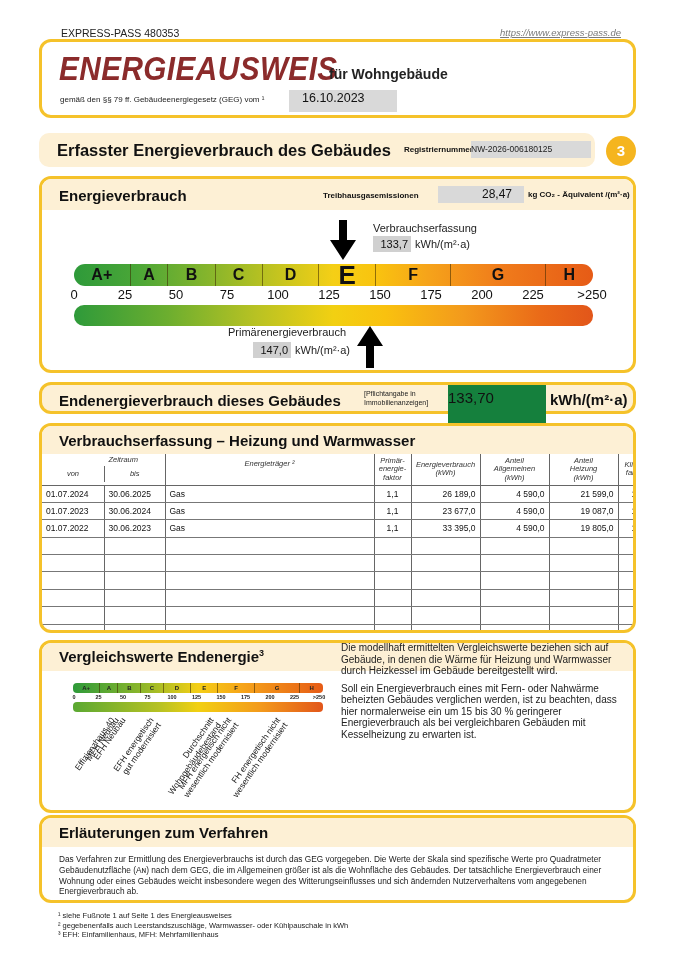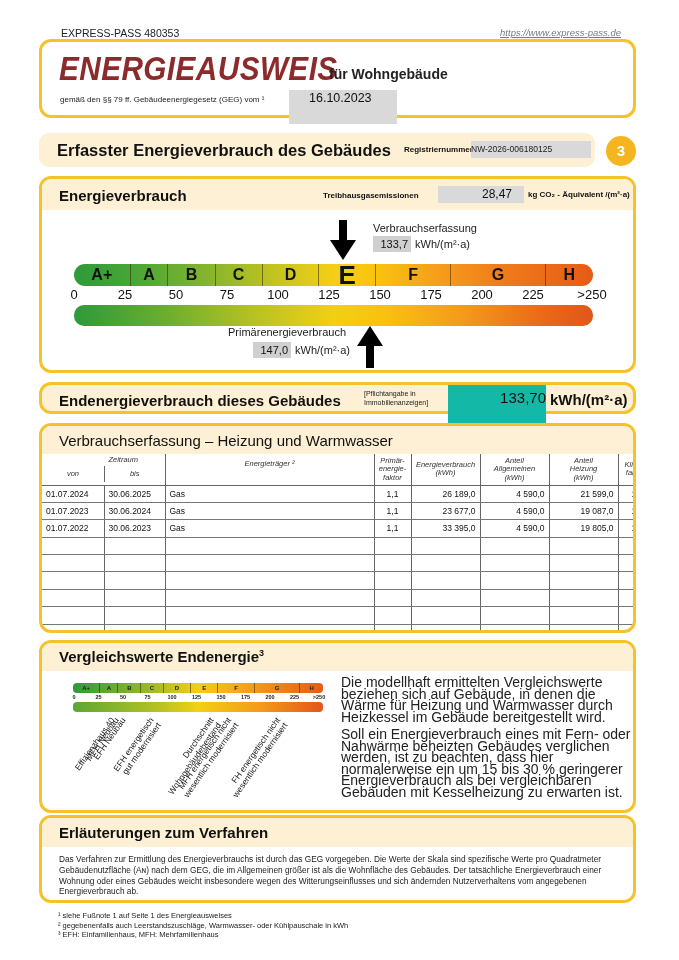--- a/index.html
+++ b/index.html
@@ -12,21 +12,21 @@
   #doc-id { left: 61px; top: 27px; font-size: 10.5px; color: #222; }
   #doc-url { right: 58px; top: 27px; font-size: 9.5px; color: #7a7a7a; font-style: italic; text-decoration: underline; }
 
   .frame { position: absolute; border: 3px solid #f5c22a; border-radius: 12px; background: #fff; }
 
   
   #title-box { left: 39px; top: 39px; width: 597px; height: 79px; }
   #title-main { position: absolute; left: 17px; top: 8px; font-family: "Liberation Sans", sans-serif; font-weight: bold; font-style: italic; font-size: 33px; color: #8b2b2b; letter-spacing: 0.5px; transform: scaleX(0.9); transform-origin: left center; }
   #title-sub { position: absolute; left: 287px; top: 24px; font-weight: bold; font-size: 14px; color: #222; }
   #title-law { position: absolute; left: 18px; top: 53px; font-size: 8px; color: #222; }
-  #title-date { position: absolute; left: 247px; top: 48px; width: 108px; height: 34px; background: #d9d9d9; font-size: 12.5px; padding-left: 20px; line-height: 17px; }
+  #title-date { position: absolute; left: 247px; top: 48px; width: 108px; height: 22px; background: #d9d9d9; font-size: 12.5px; padding-left: 13px; line-height: 17px; }
 
   
   #sec3-head { left: 39px; top: 133px; width: 556px; height: 34px; background: #fdf0d5; border-radius: 10px; }
   #sec3-title { position: absolute; left: 18px; top: 8px; font-weight: bold; font-size: 16.5px; color: #111; }
   #sec3-reglabel { position: absolute; left: 365px; top: 12px; font-weight: bold; font-size: 8px; color: #111; }
   #sec3-regval { position: absolute; left: 432px; top: 8px; width: 120px; height: 17px; background: #d9d9d9; font-size: 8.5px; color: #222; line-height: 17px; }
   #page-badge { left: 606px; top: 136px; width: 30px; height: 30px; border-radius: 50%; background: #f5b51f; color: #fff; font-weight: bold; font-size: 15px; text-align: center; line-height: 30px; }
 
   
   #ev-box { left: 39px; top: 176px; width: 597px; height: 197px; overflow: hidden; }
@@ -54,27 +54,27 @@
     background: linear-gradient(to right, #2e9a3a 0%, #6cae2f 18%, #b8c223 35%, #f2d012 50%, #f9c10f 60%, #f39a1c 75%, #ea6a18 90%, #e2561a 100%); }
   #prim-label { left: 228px; top: 326px; font-size: 11px; color: #222; }
   #prim-val { left: 253px; top: 342px; width: 38px; height: 16px; background: #d0d0d0; font-size: 11px; text-align: right; padding-right: 3px; line-height: 16px; }
   #prim-unit { left: 295px; top: 344px; font-size: 11px; color: #222; }
   #primarrow { left: 358px; top: 326px; width: 26px; height: 42px; }
 
   
   #sum-box { left: 39px; top: 382px; width: 597px; height: 32px; background: #fdf0d5; border-radius: 12px; }
   #sum-title { position: absolute; left: 17px; top: 7px; font-weight: bold; font-size: 15px; }
   #sum-note { position: absolute; left: 322px; top: 4px; font-size: 7px; line-height: 9px; color: #222; }
-  #sum-val { position: absolute; left: 406px; top: 0px; width: 98px; height: 43px; background: #14b8a6; font-size: 15px; text-align: right; line-height: 26px; }
+  #sum-val { position: absolute; left: 406px; top: 0px; width: 98px; height: 43px; background: #15803d; font-size: 15px; text-align: left; line-height: 26px; }
   #sum-unit { position: absolute; left: 508px; top: 6px; font-weight: bold; font-size: 15px; }
 
   
   #vb-box { left: 39px; top: 423px; width: 597px; height: 210px; overflow: hidden; }
   #vb-head { position: absolute; left: 0; top: 0; width: 100%; height: 28px; background: #fdf0d5; }
-  #vb-title { position: absolute; left: 17px; top: 6px; font-weight: normal; font-size: 15px; }
+  #vb-title { position: absolute; left: 17px; top: 6px; font-weight: bold; font-size: 15px; }
   #vb-table { position: absolute; left: 0; top: 28px; width: 594px; border-collapse: collapse; table-layout: fixed; }
   #vb-table th { font-weight: normal; font-size: 7.5px; color: #333; line-height: 8.5px; border-right: 1px solid #666; vertical-align: middle; height: 31px; }
   #vb-table th:last-child, #vb-table td:last-child { border-right: none; }
   #vb-table thead tr { border-bottom: 1.5px solid #666; font-style: italic; }
   #vb-table td { font-size: 8.5px; height: 17.4px; border-right: 1px solid #666; border-bottom: 1px solid #777; padding: 0 4px; white-space: nowrap; }
   .r { text-align: right; } .c { text-align: center; } .l { text-align: left; }
   .zt-top { display: block; }
 
   
   #vg-box { left: 39px; top: 640px; width: 597px; height: 173px; overflow: hidden; }
@@ -83,21 +83,21 @@
   #vg-title sup { font-size: 9px; }
   #mini-bar { left: 73px; top: 683px; width: 250px; height: 10px; border-radius: 4px; overflow: hidden; display: flex;
     background: linear-gradient(to right, #2e9a3a 0%, #8fb72a 28%, #f5cf16 50%, #f6a41a 68%, #e65b16 100%); }
   .mseg { height: 100%; border-right: 1px solid rgba(60,40,0,0.55); font-weight: bold; font-size: 6px; text-align: center; line-height: 10px; color: #222; }
   .mseg:last-child { border-right: none; }
   #mini-ticks { left: 70px; top: 694px; width: 260px; height: 8px; }
   .mtick { position: absolute; font-size: 5.5px; font-weight: bold; color: #222; transform: translateX(-50%); }
   #mini-prim { left: 73px; top: 702px; width: 250px; height: 10px; border-radius: 4px;
     background: linear-gradient(to right, #5aa832 0%, #b8c223 35%, #f2d012 50%, #f39a1c 75%, #e2561a 100%); }
   .mlabel { position: absolute; font-size: 8.5px; color: #222; transform: rotate(-55deg); transform-origin: right top; text-align: right; white-space: nowrap; line-height: 9px; }
-  #vg-text { left: 341px; top: 677px; width: 290px; font-size: 14px; line-height: 11.5px; color: #222; }
+  #vg-text { left: 341px; top: 642px; width: 290px; font-size: 10px; line-height: 11.5px; color: #222; }
   #vg-text p { margin-bottom: 6px; }
 
   
   #er-box { left: 39px; top: 815px; width: 597px; height: 88px; overflow: hidden; }
   #er-head { position: absolute; left: 0; top: 0; width: 100%; height: 29px; background: #fdf0d5; }
   #er-title { position: absolute; left: 17px; top: 6px; font-weight: bold; font-size: 15px; }
   #er-text { position: absolute; left: 17px; top: 36px; width: 570px; font-size: 8.3px; line-height: 10.8px; color: #222; }
 
   #footnotes { left: 58px; top: 911px; font-size: 7.5px; line-height: 9.5px; color: #222; }
 </style>

